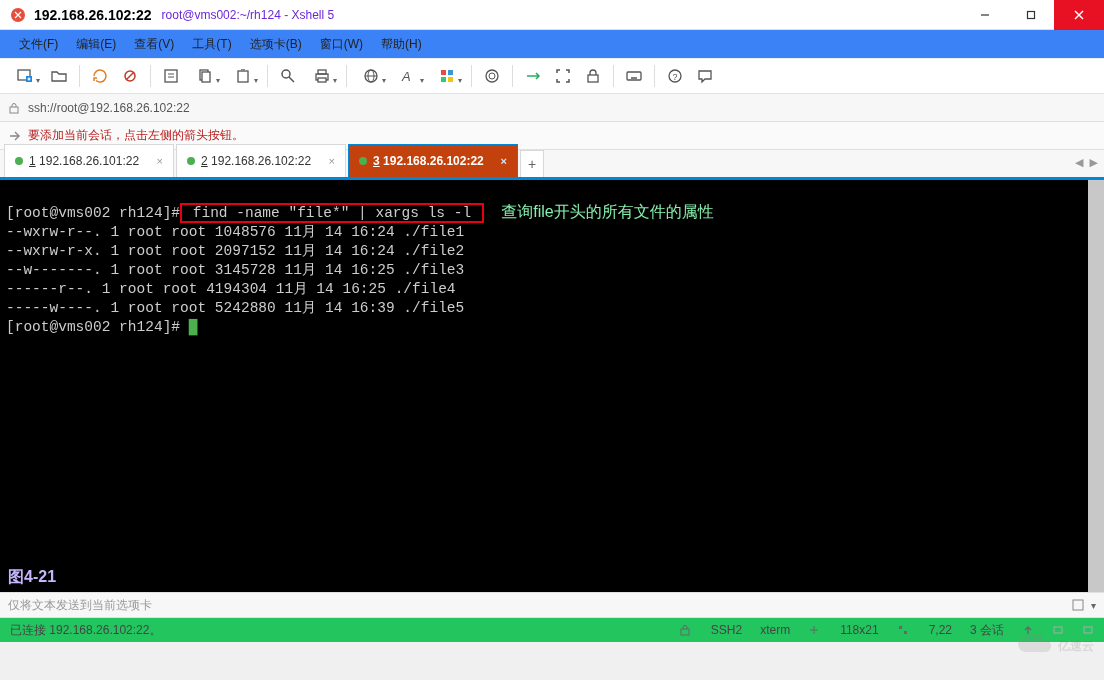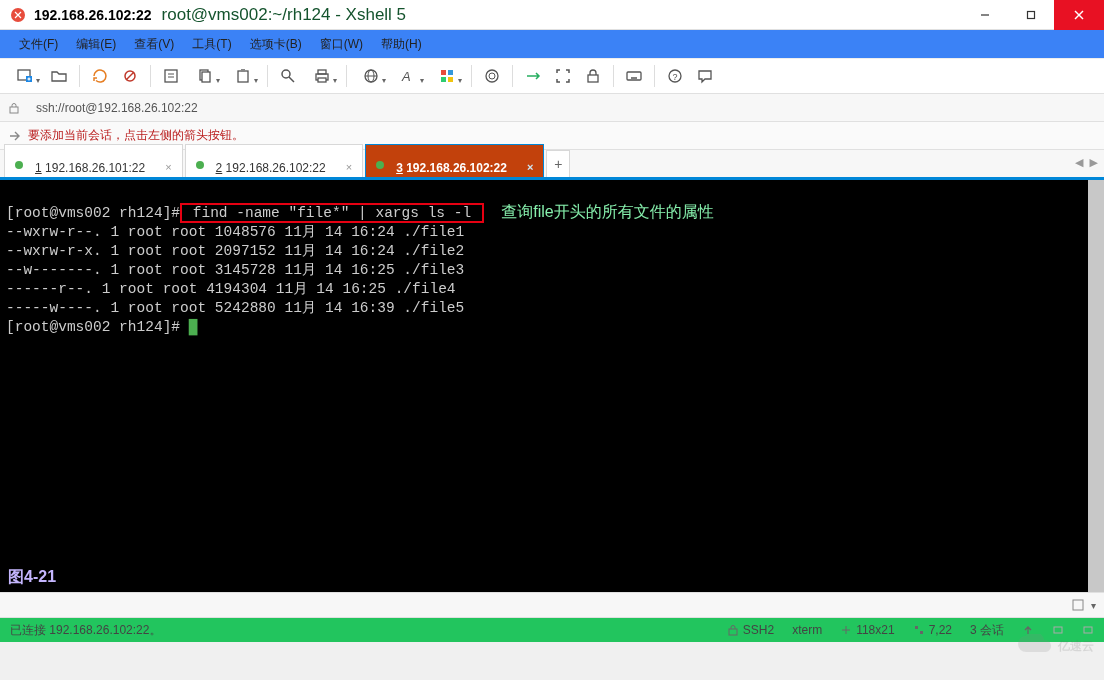--- a/index.html
+++ b/index.html
@@ -2,49 +2,49 @@
 <html><head>
 <meta charset="utf-8">
 <style>
   * { box-sizing: border-box; margin: 0; padding: 0; }
   body { font-family: "Microsoft YaHei", Tahoma, sans-serif; font-size: 12px; background: #f0f0f0; width: 1104px; height: 680px; overflow: hidden; position: relative; }
 
   
   .titlebar { height: 30px; background: #fff; display: flex; align-items: center; padding: 0 0 0 10px; border-bottom: 1px solid #e0e0e0; }
   .titlebar .app-icon { width: 16px; height: 16px; margin-right: 8px; }
   .titlebar .host { font-weight: bold; font-size: 14px; margin-right: 10px; }
-  .titlebar .subtitle { color: #14532d; font-size: 17px; }
+  .titlebar .subtitle { color: #6d28d9; font-size: 12px; }
   .titlebar .spacer { flex: 1; }
   .win-btn { width: 46px; height: 30px; display: flex; align-items: center; justify-content: center; color: #333; font-size: 12px; }
   .win-btn.close { background: #e81123; color: #fff; width: 50px; }
   .win-btn svg { width: 10px; height: 10px; }
 
   
   .menubar { height: 28px; background: #3b82f6; display: flex; align-items: center; padding: 0 12px; gap: 4px; }
   .menubar span { padding: 3px 7px; color: #222; cursor: default; }
 
   
   .toolbar { height: 36px; background: #fff; display: flex; align-items: center; padding: 0 8px; gap: 4px; border-top: 1px solid #eee; border-bottom: 1px solid #e0e0e0; }
   .tbtn { width: 26px; height: 26px; display: flex; align-items: center; justify-content: center; border-radius: 2px; }
   .tbtn.dd { width: 34px; position: relative; }
   .tbtn.dd::after { content: "▾"; font-size: 8px; color: #666; position: absolute; right: 2px; bottom: 4px; }
   .tsep { width: 1px; height: 22px; background: #ddd; margin: 0 3px; }
   .tbtn svg { width: 18px; height: 18px; }
 
   
-  .addrbar { height: 28px; background: #f7f7f7; display: flex; align-items: center; padding: 0 8px; border-bottom: 1px solid #e0e0e0; color: #555; font-size: 12px; gap: 16px; }
+  .addrbar { height: 28px; background: #f7f7f7; display: flex; align-items: center; padding: 0 8px; border-bottom: 1px solid #e0e0e0; color: #555; font-size: 12px; gap: 8px; }
   .addrbar .lock-ic { width: 12px; height: 12px; }
 
   
   .hintbar { height: 28px; background: #fafafa; display: flex; align-items: center; padding: 0 8px; border-bottom: 1px solid #e0e0e0; color: #b91c1c; font-size: 12px; gap: 6px; }
   .hintbar .arrow-ic { width: 14px; height: 14px; }
 
   
   .tabbar { height: 30px; background: #f7f7f7; display: flex; align-items: flex-end; padding: 0 4px; border-bottom: 3px solid #0087d8; position: relative; }
-  .tab { height: 27px; background: #fff; border: 1px solid #d8d8d8; border-bottom: none; margin-right: 2px; display: flex; padding: 16px 10px; gap: 12px; font-size: 12px; color: #333; min-width: 170px; position: relative; }
+  .tab { height: 27px; background: #fff; border: 1px solid #d8d8d8; border-bottom: none; margin-right: 2px; display: flex; align-items: center; padding: 16px 10px; gap: 6px; font-size: 12px; color: #333; min-width: 170px; position: relative; }
   .tab .dot { width: 8px; height: 8px; border-radius: 50%; background: #4caf50; }
   .tab .x { color: #999; font-size: 11px; margin-left: auto; padding-left: 8px; }
   .tab u { text-decoration: underline; }
   .tab.active { background: #c2410c; color: #fff; border-color: #0087d8; font-weight: bold; }
   .tab.active .x { color: #cde8f7; }
   .addtab { width: 24px; height: 27px; background: #fff; border: 1px solid #d8d8d8; border-bottom: none; display: flex; align-items: center; justify-content: center; font-size: 14px; color: #666; }
   .tabnav { position: absolute; right: 6px; top: 6px; color: #999; font-size: 11px; display: flex; gap: 6px; }
 
   
   .terminal { background: #000; color: #ccc; font-family: "Consolas","Courier New",monospace; font-size: 14.5px; line-height: 19px; padding: 3px 6px; white-space: pre; position: relative; height: 412px; overflow: hidden; }
@@ -57,21 +57,21 @@
   .fig-label { position: absolute; left: 8px; bottom: 6px; color: #c4b5fd; font-weight: bold; font-family: "Microsoft YaHei", sans-serif; font-size: 16px; }
 
   
   .sendbar { height: 26px; background: #f7f7f7; display: flex; align-items: center; padding: 0 8px; border-top: 1px solid #e0e0e0; border-bottom: 1px solid #e0e0e0; color: #999; font-size: 12px; gap: 6px; }
   .sendbar .sb-right { margin-left: auto; display: flex; gap: 6px; align-items: center; color: #666; }
   .sendbar .caret { font-size: 10px; }
 
   
   .statusbar { height: 24px; background: #22c55e; display: flex; align-items: center; padding: 0 10px; color: #444; font-size: 12px; gap: 18px; }
   .statusbar .sb-left { flex: 1; }
-  .statusbar .sb-item { display: flex; align-items: center; gap: 4px; }
+  .statusbar .sb-item { display: flex; align-items: center; gap: 20px; }
   .statusbar svg { width: 12px; height: 12px; }
 
   
   .watermark { position: absolute; right: 10px; bottom: 22px; opacity: 0.18; display: flex; align-items: center; gap: 4px; font-size: 12px; font-weight: bold; color: #666; pointer-events: none; }
   .watermark svg { width: 36px; height: 24px; }
 </style>
 </head>
 <body>
 
 <div class="titlebar">
@@ -284,20 +284,21 @@
 <span>--wxrw-r-x. 1 root root 2097152 11月 14 16:24 ./file2</span>
 <span>--w-------. 1 root root 3145728 11月 14 16:25 ./file3</span>
 <span>------r--. 1 root root 4194304 11月 14 16:25 ./file4</span>
 <span>-----w----. 1 root root 5242880 11月 14 16:39 ./file5</span>
 <span class="prompt">[root@vms002 rh124]# </span><span class="cursor">█</span>
 <div class="fig-label">图4-21</div>
 <div class="scrollbar"><div class="thumb"></div></div>
 </div>
 
 <div class="sendbar">
+  <span style="flex:1">仅将文本发送到当前选项卡</span>
   <div class="sb-right">
     <svg width="14" height="14" viewBox="0 0 14 14">
         <rect x="2" y="2" width="10" height="10" fill="none" stroke="#888"></rect>
       </svg>
     <span class="caret">▾</span>
   </div>
 </div>
 
 <div class="statusbar">
   <span class="sb-left">已连接 192.168.26.102:22。</span>

